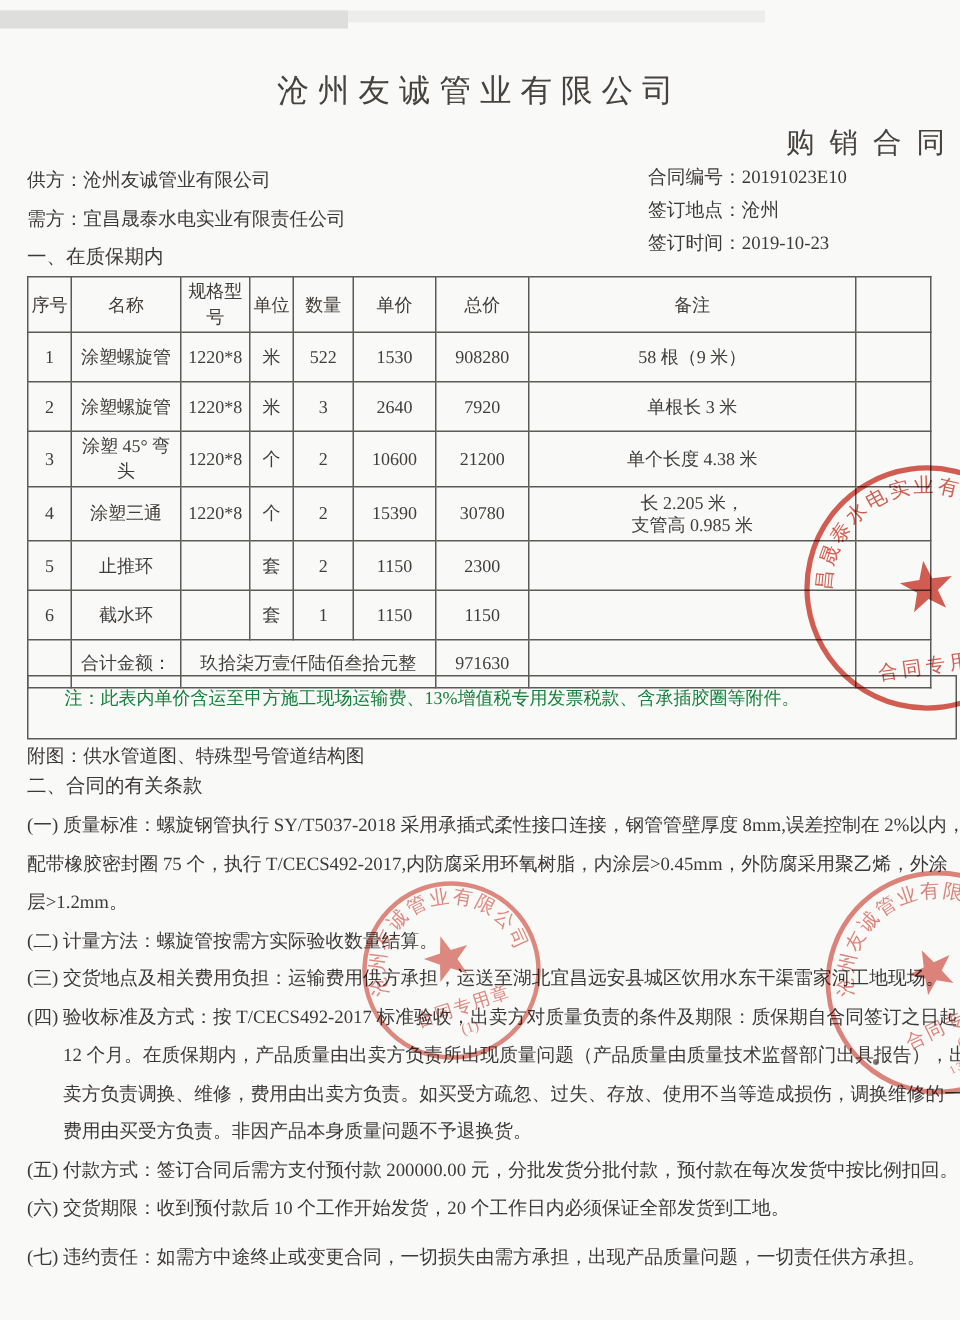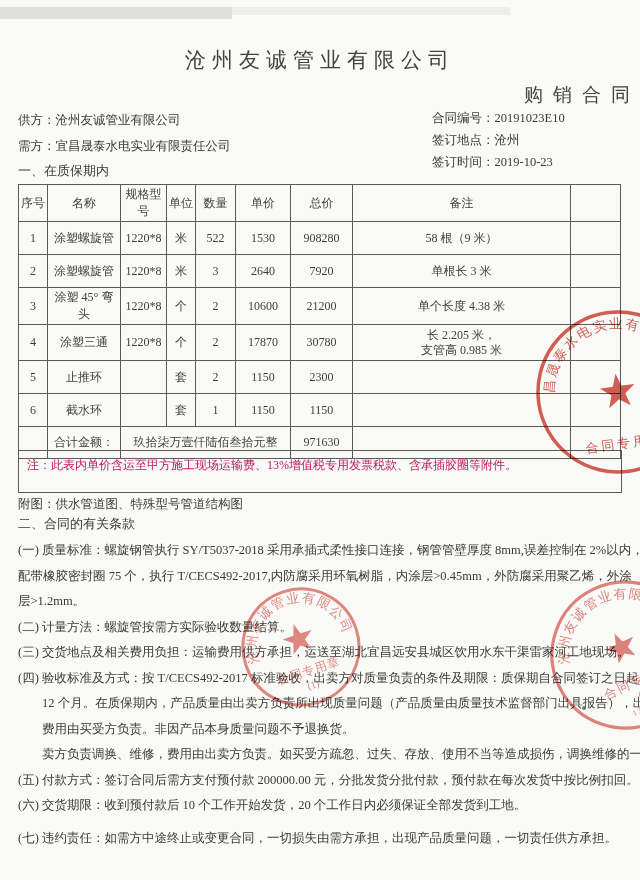--- a/index.html
+++ b/index.html
@@ -30,22 +30,22 @@
   }
   table.main td,table.main th{
     border:1px solid #5c5a57;text-align:center;vertical-align:middle;
     padding:1px 2px;font-weight:normal;overflow:hidden;
   }
   table.main .remark{white-space:pre-line;line-height:15px;}
   table.main tr{height:33px;}
   table.main tr.hdr{height:30px;}
   .note-box{
     position:absolute;left:18px;top:450px;width:588px;height:28px;
-    border:1px solid #5c5a57;padding:7px 6px 6px 8px;
-    font-size:12px;line-height:15px;color:#be185d;
+    border:1px solid #5c5a57;padding:7px 6px 6px 24px;
+    font-size:12px;line-height:15px;color:#15803d;
   }
   .attachment{position:absolute;left:18px;top:496px;font-size:12.5px;}
   .sec2-heading{position:absolute;left:18px;top:515px;font-size:13px;}
   .clauses{position:absolute;left:18px;top:538px;width:604px;font-size:12.5px;}
   .clauses .cl{line-height:25.5px;height:25.5px;white-space:nowrap;}
   .clauses .indent{padding-left:24px;}
   .clauses .gap-top{margin-top:7px;}
   .stamp{position:absolute;mix-blend-mode:multiply;pointer-events:none;}
   .dot-artifact{position:absolute;left:582px;top:706px;width:4px;height:4px;border-radius:50%;background:#5f5d5a;opacity:.8;}
 </style>
@@ -128,21 +128,21 @@
       <td>21200</td>
       <td class="remark">单个长度 4.38 米</td>
       <td></td>
     </tr>
     <tr style="height:36px">
       <td>4</td>
       <td>涂塑三通</td>
       <td>1220*8</td>
       <td>个</td>
       <td>2</td>
-      <td>17870</td>
+      <td>15390</td>
       <td>30780</td>
       <td class="remark">长 2.205 米，
 支管高 0.985 米</td>
       <td></td>
     </tr>
     <tr>
       <td>5</td>
       <td>止推环</td>
       <td></td>
       <td>套</td>
@@ -180,22 +180,22 @@
   <div class="sec2-heading">二、合同的有关条款</div>
 
   <div class="clauses">
     <div class="cl">(一) 质量标准：螺旋钢管执行 SY/T5037-2018 采用承插式柔性接口连接，钢管管壁厚度 8mm,误差控制在 2%以内，</div>
     <div class="cl">配带橡胶密封圈 75 个，执行 T/CECS492-2017,内防腐采用环氧树脂，内涂层&gt;0.45mm，外防腐采用聚乙烯，外涂</div>
     <div class="cl">层&gt;1.2mm。</div>
     <div class="cl">(二) 计量方法：螺旋管按需方实际验收数量结算。</div>
     <div class="cl">(三) 交货地点及相关费用负担：运输费用供方承担，运送至湖北宜昌远安县城区饮用水东干渠雷家河工地现场。</div>
     <div class="cl">(四) 验收标准及方式：按 T/CECS492-2017 标准验收，出卖方对质量负责的条件及期限：质保期自合同签订之日起</div>
     <div class="cl indent">12 个月。在质保期内，产品质量由出卖方负责所出现质量问题（产品质量由质量技术监督部门出具报告），出</div>
+    <div class="cl indent">卖方负责调换、维修，费用由出卖方负责。如买受方疏忽、过失、存放、使用不当等造成损伤，调换维修的一</div>
     <div class="cl indent">费用由买受方负责。非因产品本身质量问题不予退换货。</div>
-    <div class="cl indent">卖方负责调换、维修，费用由出卖方负责。如买受方疏忽、过失、存放、使用不当等造成损伤，调换维修的一</div>
     <div class="cl">(五) 付款方式：签订合同后需方支付预付款 200000.00 元，分批发货分批付款，预付款在每次发货中按比例扣回。</div>
     <div class="cl">(六) 交货期限：收到预付款后 10 个工作开始发货，20 个工作日内必须保证全部发货到工地。</div>
     <div class="cl gap-top">(七) 违约责任：如需方中途终止或变更合同，一切损失由需方承担，出现产品质量问题，一切责任供方承担。</div>
   </div>
 
   <div class="stamp" style="left:536px;top:308px;width:104px;height:170px;">
     <svg width="104" height="170" viewBox="0 0 104 170" style="opacity:.85">
       <g transform="rotate(-8 82 84)" fill="#cf4437" stroke="none">
         <circle cx="82" cy="84" r="80" fill="none" stroke="#cf4437" stroke-width="3.5"></circle>
         <path id="arcA" d="M 18,84 A 64,64 0 1 1 146,84" fill="none"></path>

